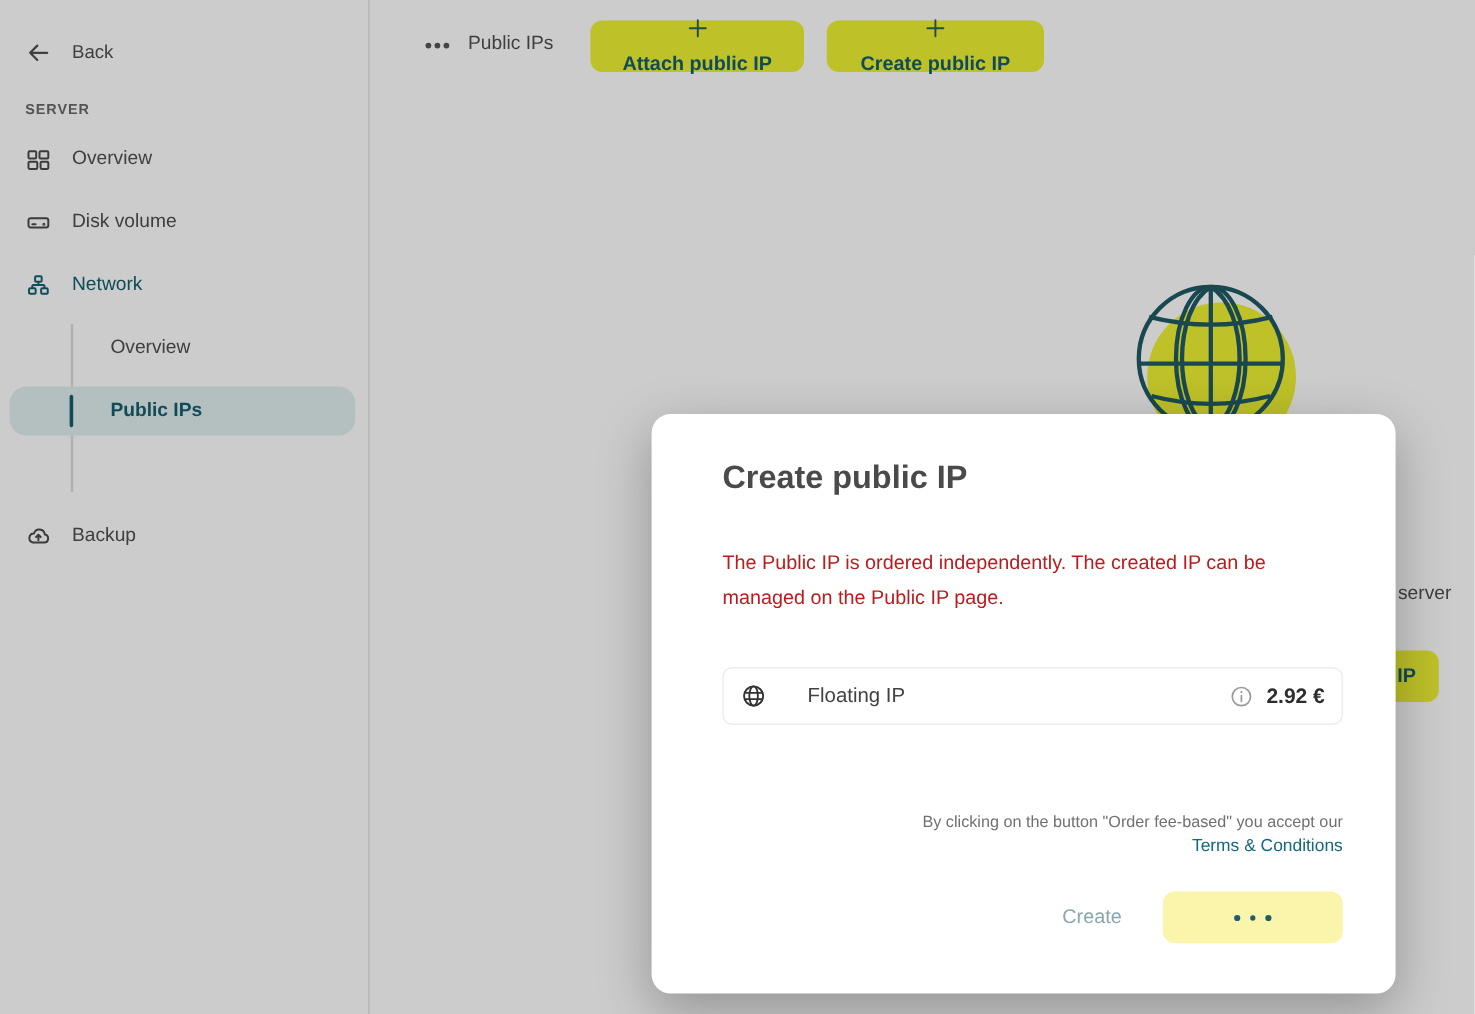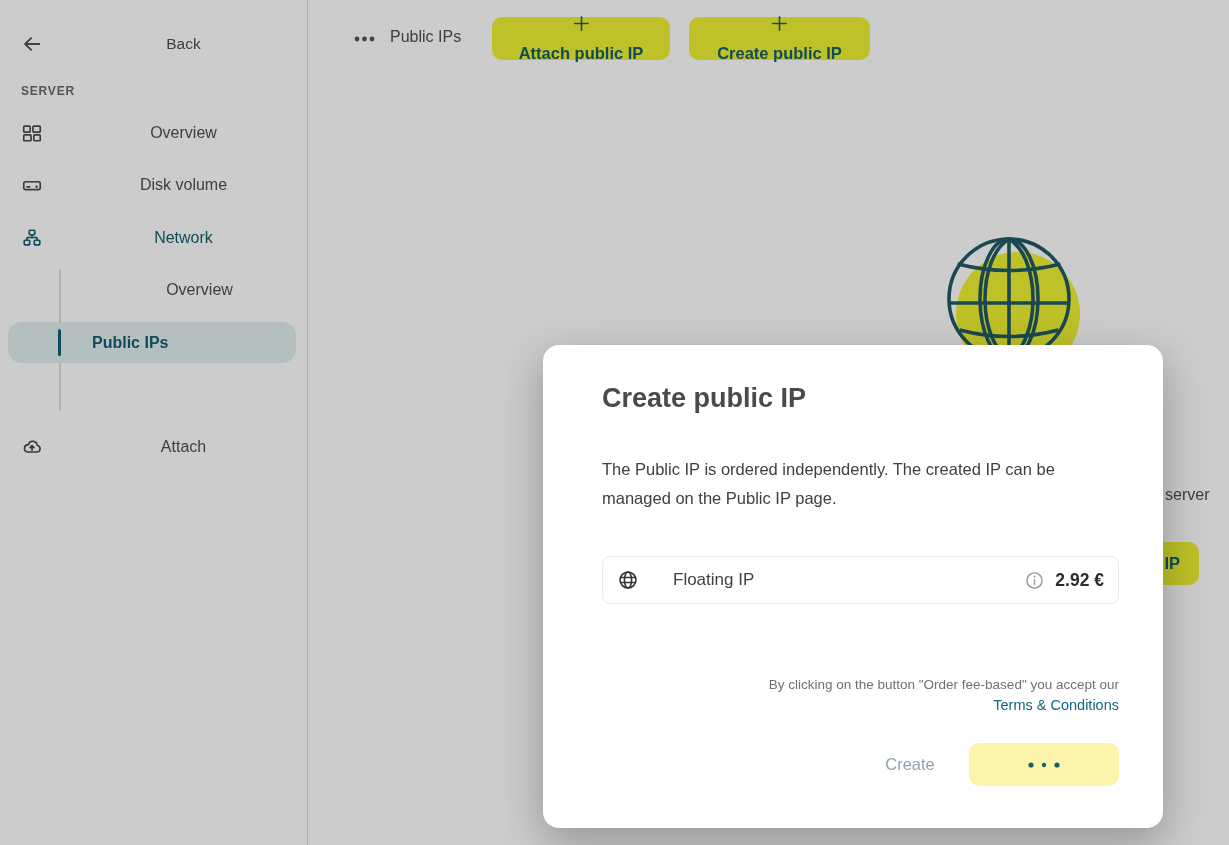--- a/index.html
+++ b/index.html
@@ -4,21 +4,21 @@
 <style>
   * { margin:0; padding:0; box-sizing:border-box; }
   html,body { width:1229px; height:845px; overflow:hidden; background:#fff;
               font-family:"Liberation Sans", sans-serif; }
   .app { position:relative; width:1229px; height:845px; background:#fff; }
 
   
   .sidebar { position:absolute; left:0; top:0; width:308px; height:845px;
              background:#fff; border-right:1px solid #dedede; z-index:1; }
   .nav-row { position:absolute; left:0; width:100%; height:44px; display:flex;
-             align-items:center; cursor:pointer;justify-content:center; }
+             align-items:center; cursor:pointer; }
   .nav-icon { position:absolute; left:21px; width:22px; height:22px; display:flex;
               align-items:center; justify-content:center; }
   .nav-label { margin-left:60px; font-size:16px; color:#4f4f4f; }
   .nav-label.petrol { color:#15606e; font-weight:500; }
   .back-row .nav-label { font-size:15.5px; }
   .section-label { position:absolute; left:21px; top:84px; font-size:12px; font-weight:700;
                    letter-spacing:.8px; color:#696969; }
   .sub-label { margin-left:92px; font-size:16px; color:#4f4f4f; }
   .tree-line { position:absolute; left:59px; top:270px; width:2px; height:140px;
                background:#dcdcdc; z-index:1; }
@@ -52,21 +52,21 @@
                cursor:pointer; }
 
   
   .backdrop { position:absolute; inset:0; background:rgba(0,0,0,0.2); z-index:40; }
   .modal { position:absolute; left:543px; top:345px; width:620px; height:483px;
            background:#fff; border-radius:16px; z-index:100;
            box-shadow:0 14px 44px rgba(0,0,0,0.28); }
   .modal-title { position:absolute; left:59px; top:38px; font-size:27px; font-weight:600;
                  color:#4a4a4a; }
   .modal-desc { position:absolute; left:59px; top:110px; width:514px; font-size:16.5px;
-                line-height:29px; color:#404040; }
+                line-height:29px; color:#b91c1c; }
   .option-row { position:absolute; left:59px; top:211px; width:517px; height:48px;
                 border:1px solid #e9e9e9; border-radius:8px; display:flex;
                 align-items:center; padding:0 14px; }
   .option-label { margin-left:34px; font-size:17px; font-weight:500; color:#424242; }
   .option-right { margin-left:auto; display:flex; align-items:center; gap:11px; }
   .option-price { font-size:17.5px; font-weight:700; color:#2d2d2d; }
   .modal-terms { position:absolute; right:44px; top:330px; text-align:right; }
   .terms-text { font-size:13.5px; color:#707070; line-height:19px; }
   .terms-link { display:inline-block; margin-top:3px; font-size:14.5px; font-weight:500;
                 color:#12687c; cursor:pointer; text-decoration:none; }
@@ -142,21 +142,21 @@
     </div>
 
 
     <div class="nav-row" style="top:425px">
       <span class="nav-icon">
         <svg viewBox="0 0 24 24" width="22" height="22" fill="none" stroke="#4a4a4a" stroke-width="1.8" stroke-linecap="round" stroke-linejoin="round">
             <path d="M6.8 17.5h10.4a3.6 3.6 0 0 0 .6-7.15 5 5 0 0 0-9.8-.9A4.1 4.1 0 0 0 6.8 17.5z"></path>
             <path d="M12 15.5v-4.6 M9.9 12.6L12 10.5l2.1 2.1"></path>
           </svg>
       </span>
-      <span class="nav-label">Attach</span>
+      <span class="nav-label">Backup</span>
     </div>
 
   </nav>
 
   <main class="main">
 
     <span class="more-dots">
       <svg viewBox="0 0 24 12" width="24" height="12">
           <circle cx="4" cy="6" r="2.4" fill="#575757"></circle>
           <circle cx="11.5" cy="6" r="2.4" fill="#575757"></circle>

